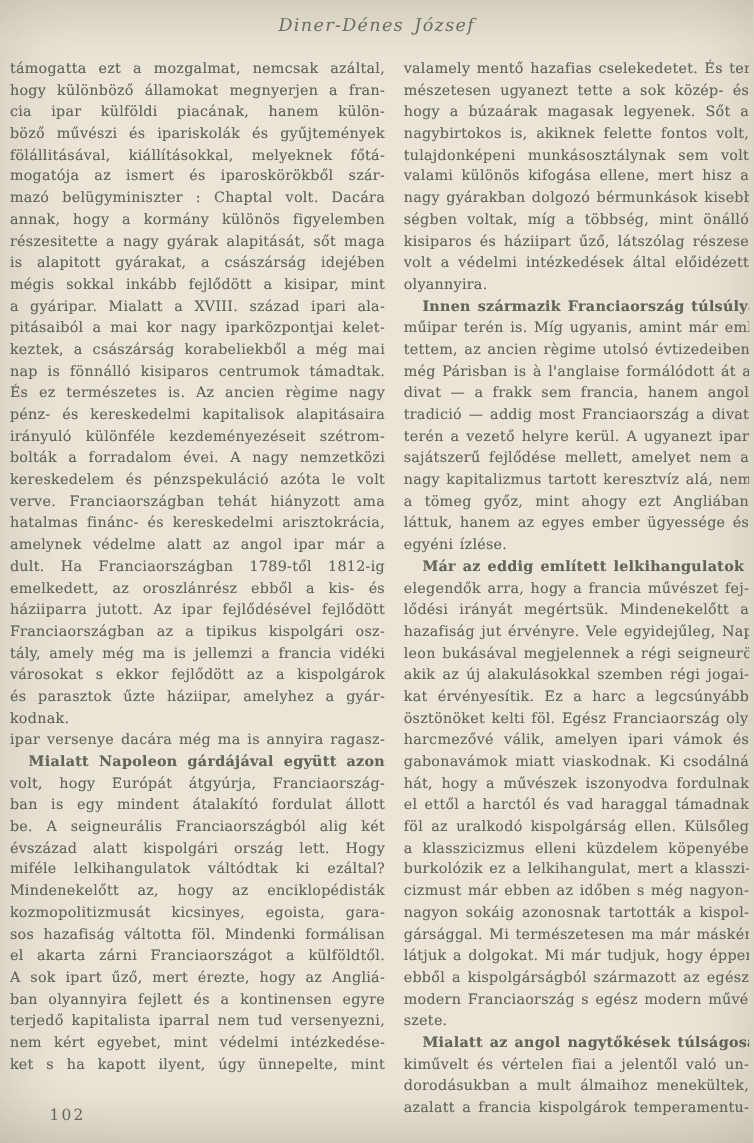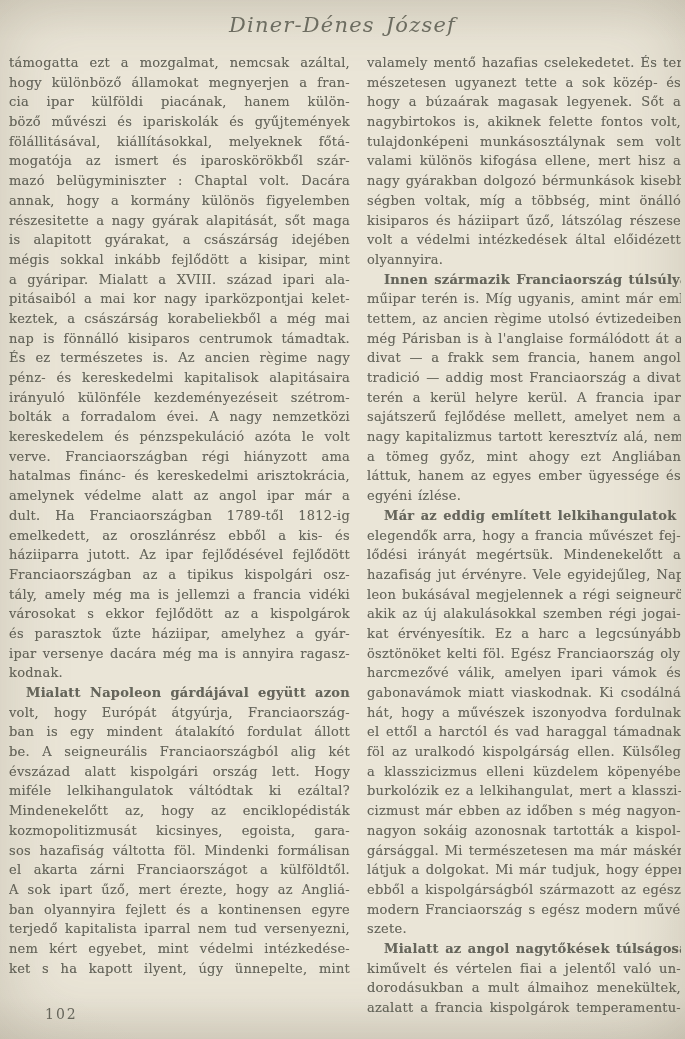--- a/index.html
+++ b/index.html
@@ -23,21 +23,21 @@
     pointer-events: none;
     box-shadow: inset 0 0 70px rgba(100,90,70,0.22);
   }
   .running-head {
     position: absolute;
     top: 13px;
     left: 0;
     width: 100%;
     text-align: center;
     font-style: italic;
-    font-size: 21px;
+    font-size: 16px;
     letter-spacing: 1.2px;
     word-spacing: 3px;
     color: #6e6e63;
   }
   .columns {
     position: absolute;
     top: 53px;
     left: 9px;
     display: flex;
     gap: 17px;
@@ -90,32 +90,32 @@
         <div class="line">mégis sokkal inkább fejlődött a kisipar, mint</div>
         <div class="line">a gyáripar. Mialatt a XVIII. század ipari ala-</div>
         <div class="line">pitásaiból a mai kor nagy iparközpontjai kelet-</div>
         <div class="line">keztek, a császárság korabeliekből a még mai</div>
         <div class="line">nap is fönnálló kisiparos centrumok támadtak.</div>
         <div class="line">És ez természetes is. Az ancien règime nagy</div>
         <div class="line">pénz- és kereskedelmi kapitalisok alapitásaira</div>
         <div class="line">irányuló különféle kezdeményezéseit szétrom-</div>
         <div class="line">bolták a forradalom évei. A nagy nemzetközi</div>
         <div class="line">kereskedelem és pénzspekuláció azóta le volt</div>
-        <div class="line">verve. Franciaországban régi hiányzott ama</div>
+        <div class="line">verve. Franciaországban tehát hiányzott ama</div>
         <div class="line">hatalmas finánc- és kereskedelmi arisztokrácia,</div>
         <div class="line">amelynek védelme alatt az angol ipar már a</div>
         <div class="line">dult. Ha Franciaországban 1789-től 1812-ig</div>
         <div class="line">emelkedett, az oroszlánrész ebből a kis- és</div>
         <div class="line">háziiparra jutott. Az ipar fejlődésével fejlődött</div>
         <div class="line">Franciaországban az a tipikus kispolgári osz-</div>
         <div class="line">tály, amely még ma is jellemzi a francia vidéki</div>
         <div class="line">városokat s ekkor fejlődött az a kispolgárok</div>
         <div class="line">és parasztok űzte háziipar, amelyhez a gyár-</div>
+        <div class="line para-end">kodnak.</div>
         <div class="line">ipar versenye dacára még ma is annyira ragasz-</div>
-        <div class="line para-end">kodnak.</div>
         <div class="line indent">Mialatt Napoleon gárdájával együtt azon</div>
         <div class="line">volt, hogy Európát átgyúrja, Franciaország-</div>
         <div class="line">ban is egy mindent átalakító fordulat állott</div>
         <div class="line">be. A seigneurális Franciaországból alig két</div>
         <div class="line">évszázad alatt kispolgári ország lett. Hogy</div>
         <div class="line">miféle lelkihangulatok váltódtak ki ezáltal?</div>
         <div class="line">Mindenekelőtt az, hogy az enciklopédisták</div>
         <div class="line">kozmopolitizmusát kicsinyes, egoista, gara-</div>
         <div class="line">sos hazafiság váltotta föl. Mindenki formálisan</div>
         <div class="line">el akarta zárni Franciaországot a külföldtől.</div>
@@ -136,21 +136,21 @@
         <div class="line">ségben voltak, míg a többség, mint önálló</div>
         <div class="line">kisiparos és háziipart űző, látszólag részese</div>
         <div class="line">volt a védelmi intézkedések által előidézett</div>
         <div class="line para-end">olyannyira.</div>
         <div class="line indent">Innen származik Franciaország túlsúlya a</div>
         <div class="line">műipar terén is. Míg ugyanis, amint már emlí-</div>
         <div class="line">tettem, az ancien règime utolsó évtizedeiben</div>
         <div class="line">még Párisban is à l'anglaise formálódott át a</div>
         <div class="line">divat — a frakk sem francia, hanem angol</div>
         <div class="line">tradició — addig most Franciaország a divat</div>
-        <div class="line">terén a kerül helyre kerül. A francia ipar</div>
+        <div class="line">terén a vezető helyre kerül. A ugyanezt ipar</div>
         <div class="line">sajátszerű fejlődése mellett, amelyet nem a</div>
         <div class="line">nagy kapitalizmus tartott keresztvíz alá, nem</div>
         <div class="line">a tömeg győz, mint ahogy ezt Angliában</div>
         <div class="line">láttuk, hanem az egyes ember ügyessége és</div>
         <div class="line para-end">egyéni ízlése.</div>
         <div class="line indent">Már az eddig említett lelkihangulatok is</div>
         <div class="line">elegendők arra, hogy a francia művészet fej-</div>
         <div class="line">lődési irányát megértsük. Mindenekelőtt a</div>
         <div class="line">hazafiság jut érvényre. Vele egyidejűleg, Napo-</div>
         <div class="line">leon bukásával megjelennek a régi seigneurök,</div>

